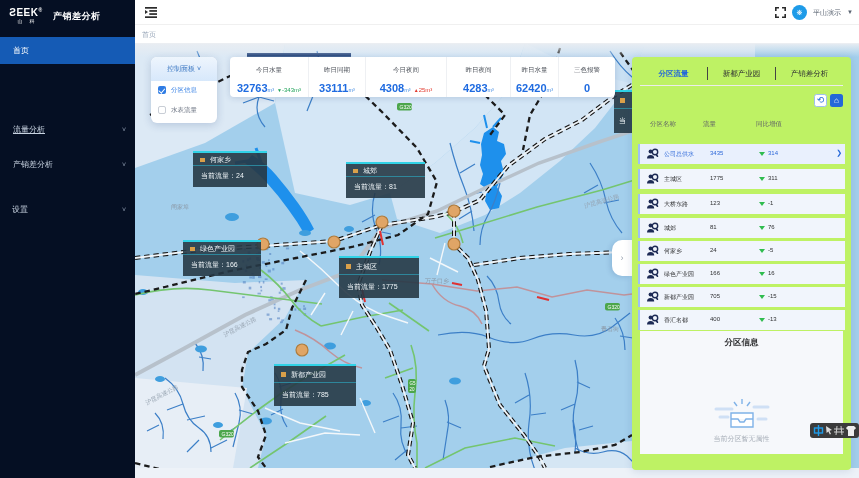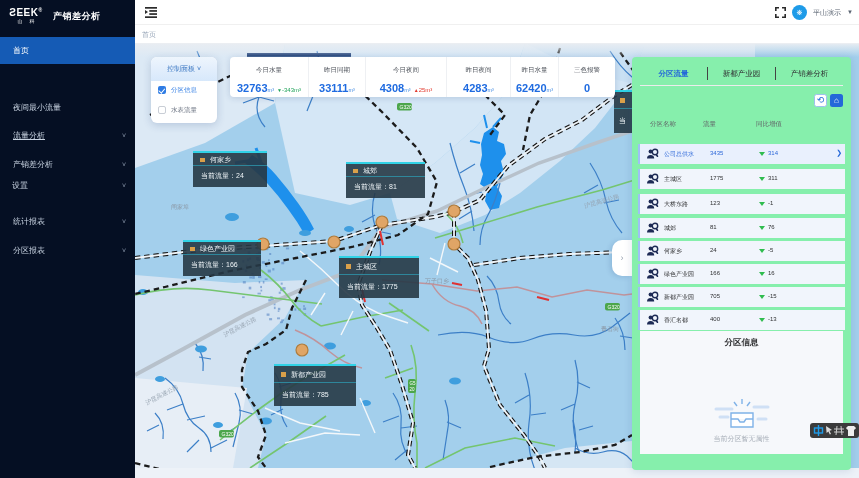--- a/index.html
+++ b/index.html
@@ -50,21 +50,21 @@
   #ctrl .t1 { color:#2f7ce4; }
   #ctrl .t2 { color:#6a7280; }
 
   
   .tip { position:absolute; background:rgba(38,56,70,.9); border-top:2px solid #30d2e6; color:#eef4f7; z-index:8; font-size:7px; }
   .tip .th { position:relative; height:13px; line-height:13px; padding-left:17px; border-bottom:1px solid rgba(45,150,172,.8); }
   .tip .th i { position:absolute; left:7px; top:4.5px; width:4.5px; height:4.5px; background:#d9a04a; }
   .tip .tb { padding:5px 0 0 8px; }
 
   
-  #panel { left:632px; top:57px; width:219px; height:413px; background:#86efac; border-radius:4px; box-shadow:0 1px 8px rgba(30,60,120,.15); z-index:10; }
+  #panel { left:632px; top:57px; width:219px; height:413px; background:#bef264; border-radius:4px; box-shadow:0 1px 8px rgba(30,60,120,.15); z-index:10; }
   #tabs { position:absolute; left:8px; top:5px; width:203px; height:24px; border-bottom:1px solid #ececec; display:flex; align-items:center; }
   #tabs .tb1 { flex:1; text-align:center; font-size:7.5px; color:#303133; }
   #tabs .tb1.act { color:#2468d9; font-weight:bold; }
   #tabs .sep { width:1px; height:13px; background:#444; }
   .icbtn { position:absolute; top:37px; width:13px; height:13px; border-radius:2.5px; z-index:2;}
   #ic1 { left:182px; border:1px solid #9fc0ee; color:#2468d9; background:#fff; font-size:9px; text-align:center; line-height:11px;}
   #ic2 { left:198px; background:#2468d9; color:#fff; font-size:8px; text-align:center; line-height:13px; }
   .thead { position:absolute; top:63px; font-size:6.5px; color:#606266; }
   .prow { position:absolute; left:6px; width:207px; height:20px; background:#f1f5fc; border-left:2px solid #9fc0f5; }
   .prow.sel { background:#e9f0fd; }
@@ -317,26 +317,23 @@
 
 <div id="sidebar" class="abs">
   <div id="logo">
     <div class="logo-mark">
         <div class="g1">ƧEEK<span style="font-size:5px;vertical-align:top;">®</span></div>
         <div class="g2">山科</div>
       </div>
     <div class="logo-title">产销差分析</div>
   </div>
   <div class="menu-item active" style="top:37px;">首页</div>
-  <div class="menu-item" style="top:94px;">夜间最小流量</div>
-  <div class="menu-item" style="top:122px;text-decoration:underline;">流量分析<span class="chev">˅</span></div>
+  <div class="menu-item" style="top:116px;text-decoration:underline;">流量分析<span class="chev">˅</span></div>
   <div class="menu-item" style="top:151px;">产销差分析<span class="chev">˅</span></div>
-  <div class="menu-item" style="top:172px;padding-left:12px;">设置<span class="chev">˅</span></div>
-  <div class="menu-item" style="top:208px;">统计报表<span class="chev">˅</span></div>
-  <div class="menu-item" style="top:237px;">分区报表<span class="chev">˅</span></div>
+  <div class="menu-item" style="top:196px;padding-left:12px;">设置<span class="chev">˅</span></div>
 </div>
 
 <div id="topbar" class="abs">
   <svg class="abs" style="left:10px;top:7px;" width="12" height="11" viewBox="0 0 12 11">
     <g fill="#2b2b2b">
         <rect x="0" y="0" width="12" height="1.7"></rect>
         <rect x="4.3" y="3.1" width="7.7" height="1.7"></rect>
         <rect x="4.3" y="6.2" width="7.7" height="1.7"></rect>
         <rect x="0" y="9.3" width="12" height="1.7"></rect>
         <polygon points="0,2.9 3,4.9 0,7"></polygon>

